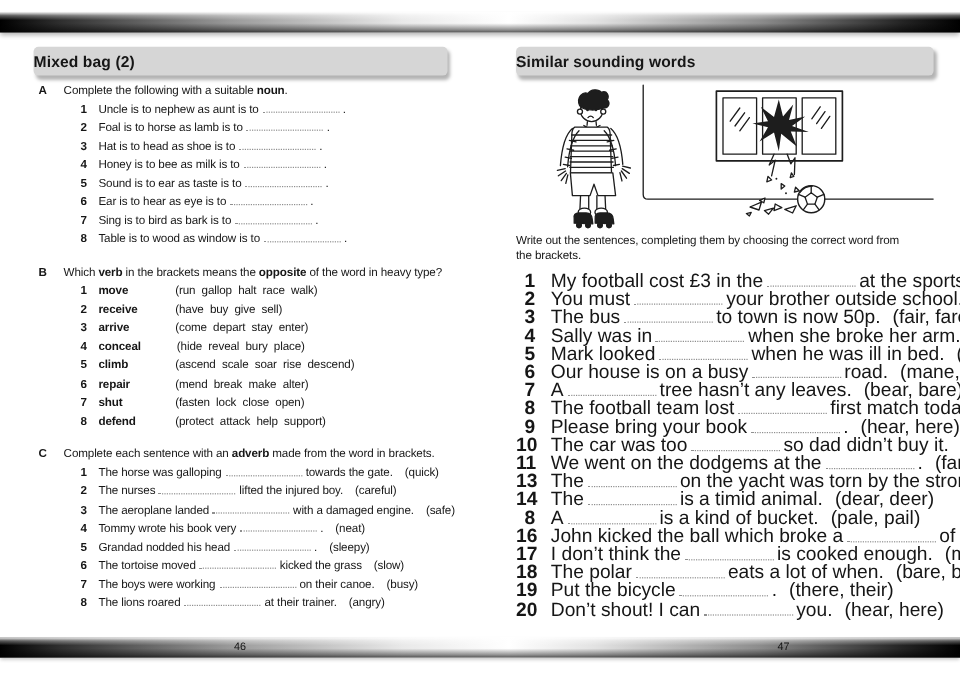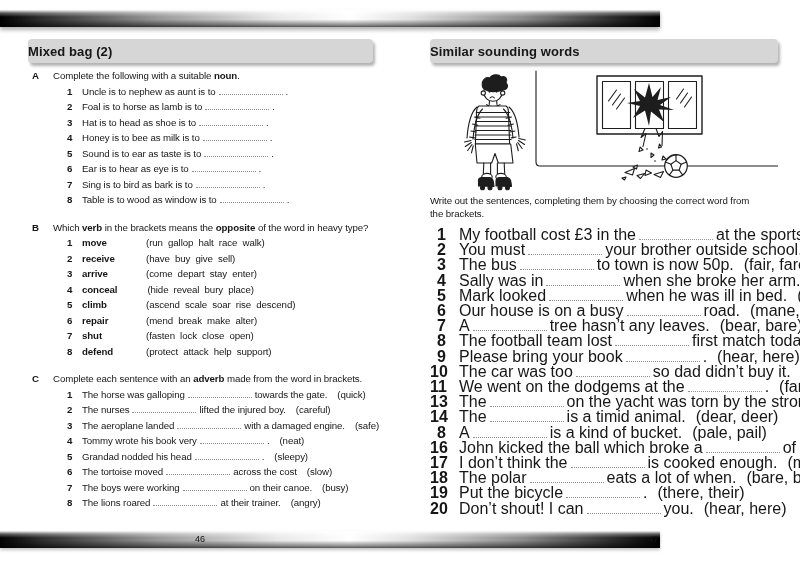--- a/index.html
+++ b/index.html
@@ -3,21 +3,21 @@
 <meta charset="utf-8">
 <style>
   html,body{margin:0;padding:0;}
   body{
     width:800px;height:566px;position:relative;overflow:hidden;
     background:#ffffff;color:#161616;
     font-family:"Liberation Sans","DejaVu Sans",sans-serif;
   }
   
   .metal-bar{
-    position:absolute;left:0;width:660px;height:17px;
+    position:absolute;left:0;width:800px;height:17px;
     background:
       linear-gradient(180deg, rgba(255,255,255,.95) 0%, rgba(255,255,255,.35) 18%, rgba(255,255,255,0) 40%, rgba(0,0,0,0) 55%, rgba(0,0,0,.40) 85%, rgba(0,0,0,.65) 100%),
       linear-gradient(90deg,#000 0%,#2d2d2d 6%,#9a9a9a 24%,#e9e9e9 42%,#ffffff 53%,#e2e2e2 62%,#8d8d8d 79%,#242424 94%,#000 100%);
   }
   .metal-bar.top{top:10px;box-shadow:0 3px 4px rgba(0,0,0,.30);}
   .metal-bar.bottom{top:531px;box-shadow:0 2px 3px rgba(0,0,0,.25);}
   .pagenum{position:absolute;top:3px;transform:translateX(-50%);font-size:9px;color:#141414;}
   .pagenum.l{left:200px;} .pagenum.r{left:605px;margin-left:48px;}
 
   
@@ -96,21 +96,21 @@
 
   <div class="sec">
     <div class="sec-head">
       <span class="letter">C</span><span>Complete each sentence with an </span><span class="b">adverb</span><span> made from the word in brackets.</span>
     </div>
     <div class="row lrow"><span class="n">1</span><span>The horse was galloping</span><span class="bl"></span><span class="po">towards the gate.</span><span class="op">(quick)</span></div>
     <div class="row lrow"><span class="n">2</span><span>The nurses</span><span class="bl"></span><span class="po">lifted the injured boy.</span><span class="op">(careful)</span></div>
     <div class="row lrow"><span class="n">3</span><span>The aeroplane landed</span><span class="bl"></span><span class="po">with a damaged engine.</span><span class="op">(safe)</span></div>
     <div class="row lrow"><span class="n">4</span><span>Tommy wrote his book very</span><span class="bl"></span><span class="po">.</span><span class="op">(neat)</span></div>
     <div class="row lrow"><span class="n">5</span><span>Grandad nodded his head</span><span class="bl"></span><span class="po">.</span><span class="op">(sleepy)</span></div>
-    <div class="row lrow"><span class="n">6</span><span>The tortoise moved</span><span class="bl"></span><span class="po">across the cost</span><span class="op">(slow)</span></div>
+    <div class="row lrow"><span class="n">6</span><span>The tortoise moved</span><span class="bl"></span><span class="po">kicked the grass</span><span class="op">(slow)</span></div>
     <div class="row lrow"><span class="n">7</span><span>The boys were working</span><span class="bl"></span><span class="po">on their canoe.</span><span class="op">(busy)</span></div>
     <div class="row lrow"><span class="n">8</span><span>The lions roared</span><span class="bl"></span><span class="po">at their trainer.</span><span class="op">(angry)</span></div>
   </div>
 </div>
 
 <div class="page" id="right-page">
   <div class="title-bar">Similar sounding words</div>
 
   <div class="illus">
     <svg width="348" height="122" viewBox="0 0 348 122" stroke="#1d1d1d" stroke-width="1.1" fill="none" stroke-linecap="round" stroke-linejoin="round">

